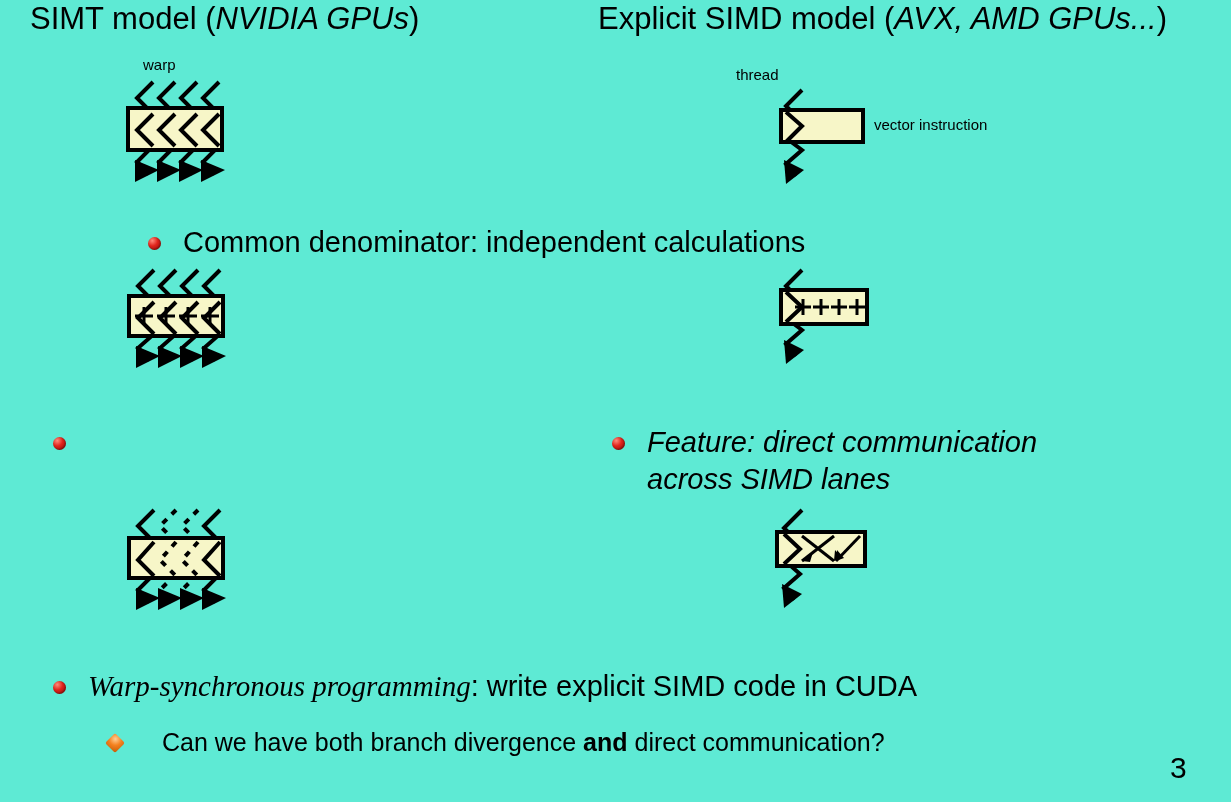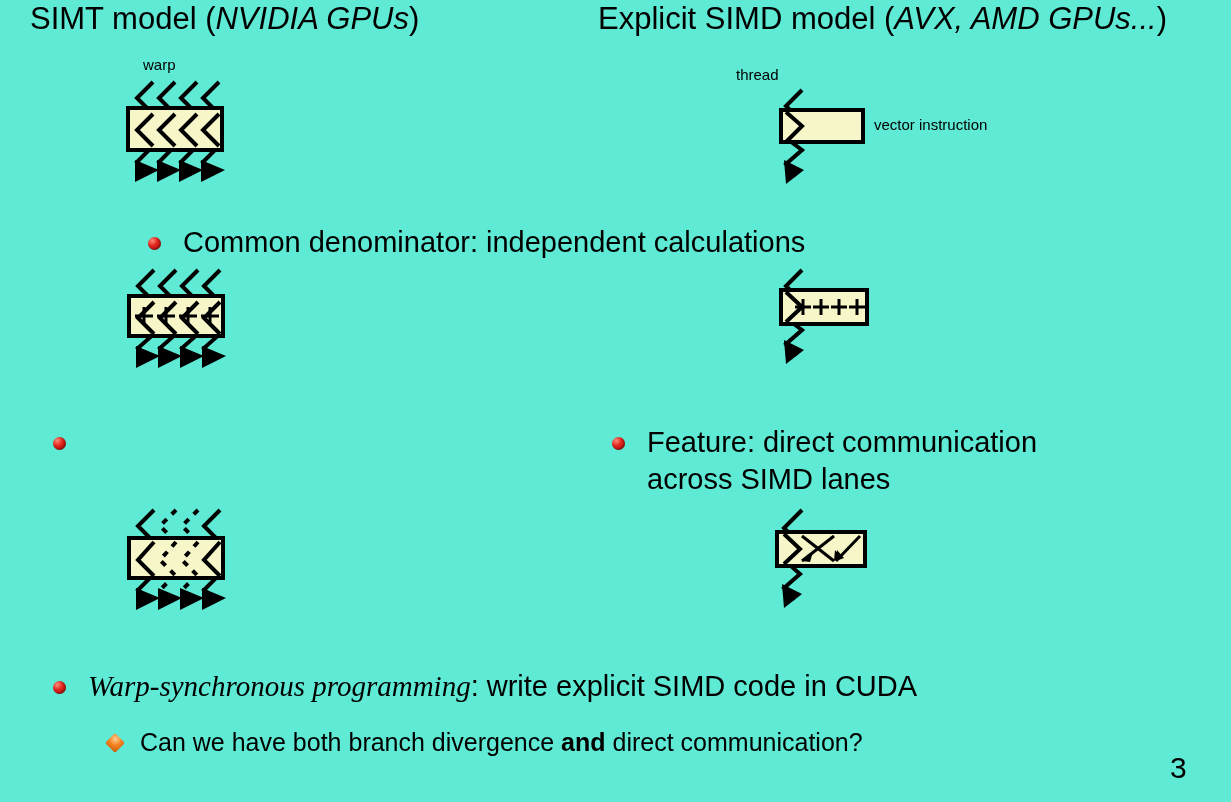--- a/index.html
+++ b/index.html
@@ -40,21 +40,21 @@
   .bullet-row {
     position: absolute;
     display: flex;
     align-items: flex-start;
   }
   .bullet-text {
     font-size: 29px;
     line-height: 37px;
     color: #000;
   }
-  .bullet-text.lvl2 { font-size: 25px; line-height: 33px; }
+  .bullet-text.lvl2 { font-size: 25px; line-height: 33px; margin-left: 22px; }
   .bullet-text .it { font-style: italic; font-family: Liberation Serif, serif; }
   .bullet-text .bd { font-weight: bold; }
 
   
   .dot-red {
     flex: 0 0 auto;
     width: 13px;
     height: 13px;
     border-radius: 50%;
     margin-top: 13px;
@@ -205,21 +205,21 @@
       <g fill="#000">
         <polygon points="6,72 26,82 8,96"></polygon>
       </g>
     </svg>
   </div>
 
   <div class="bullet-row" style="left:53px; top:424px; width:520px;">
     <span class="dot-red"></span>
   </div>
 
-  <div class="bullet-row" style="left:612px; top:424px; width:560px;">
+  <div class="bullet-row" style="left:612px; top:424px; width:560px;font-style:italic;">
     <span class="dot-red"></span>
     <span class="bullet-text">
       <span>Feature: direct communication</span><br>
       <span>across SIMD lanes</span>
     </span>
   </div>
 
   <div class="diagram" style="left:126px; top:508px;">
     <svg width="110" height="110" viewBox="0 0 110 110">
 

